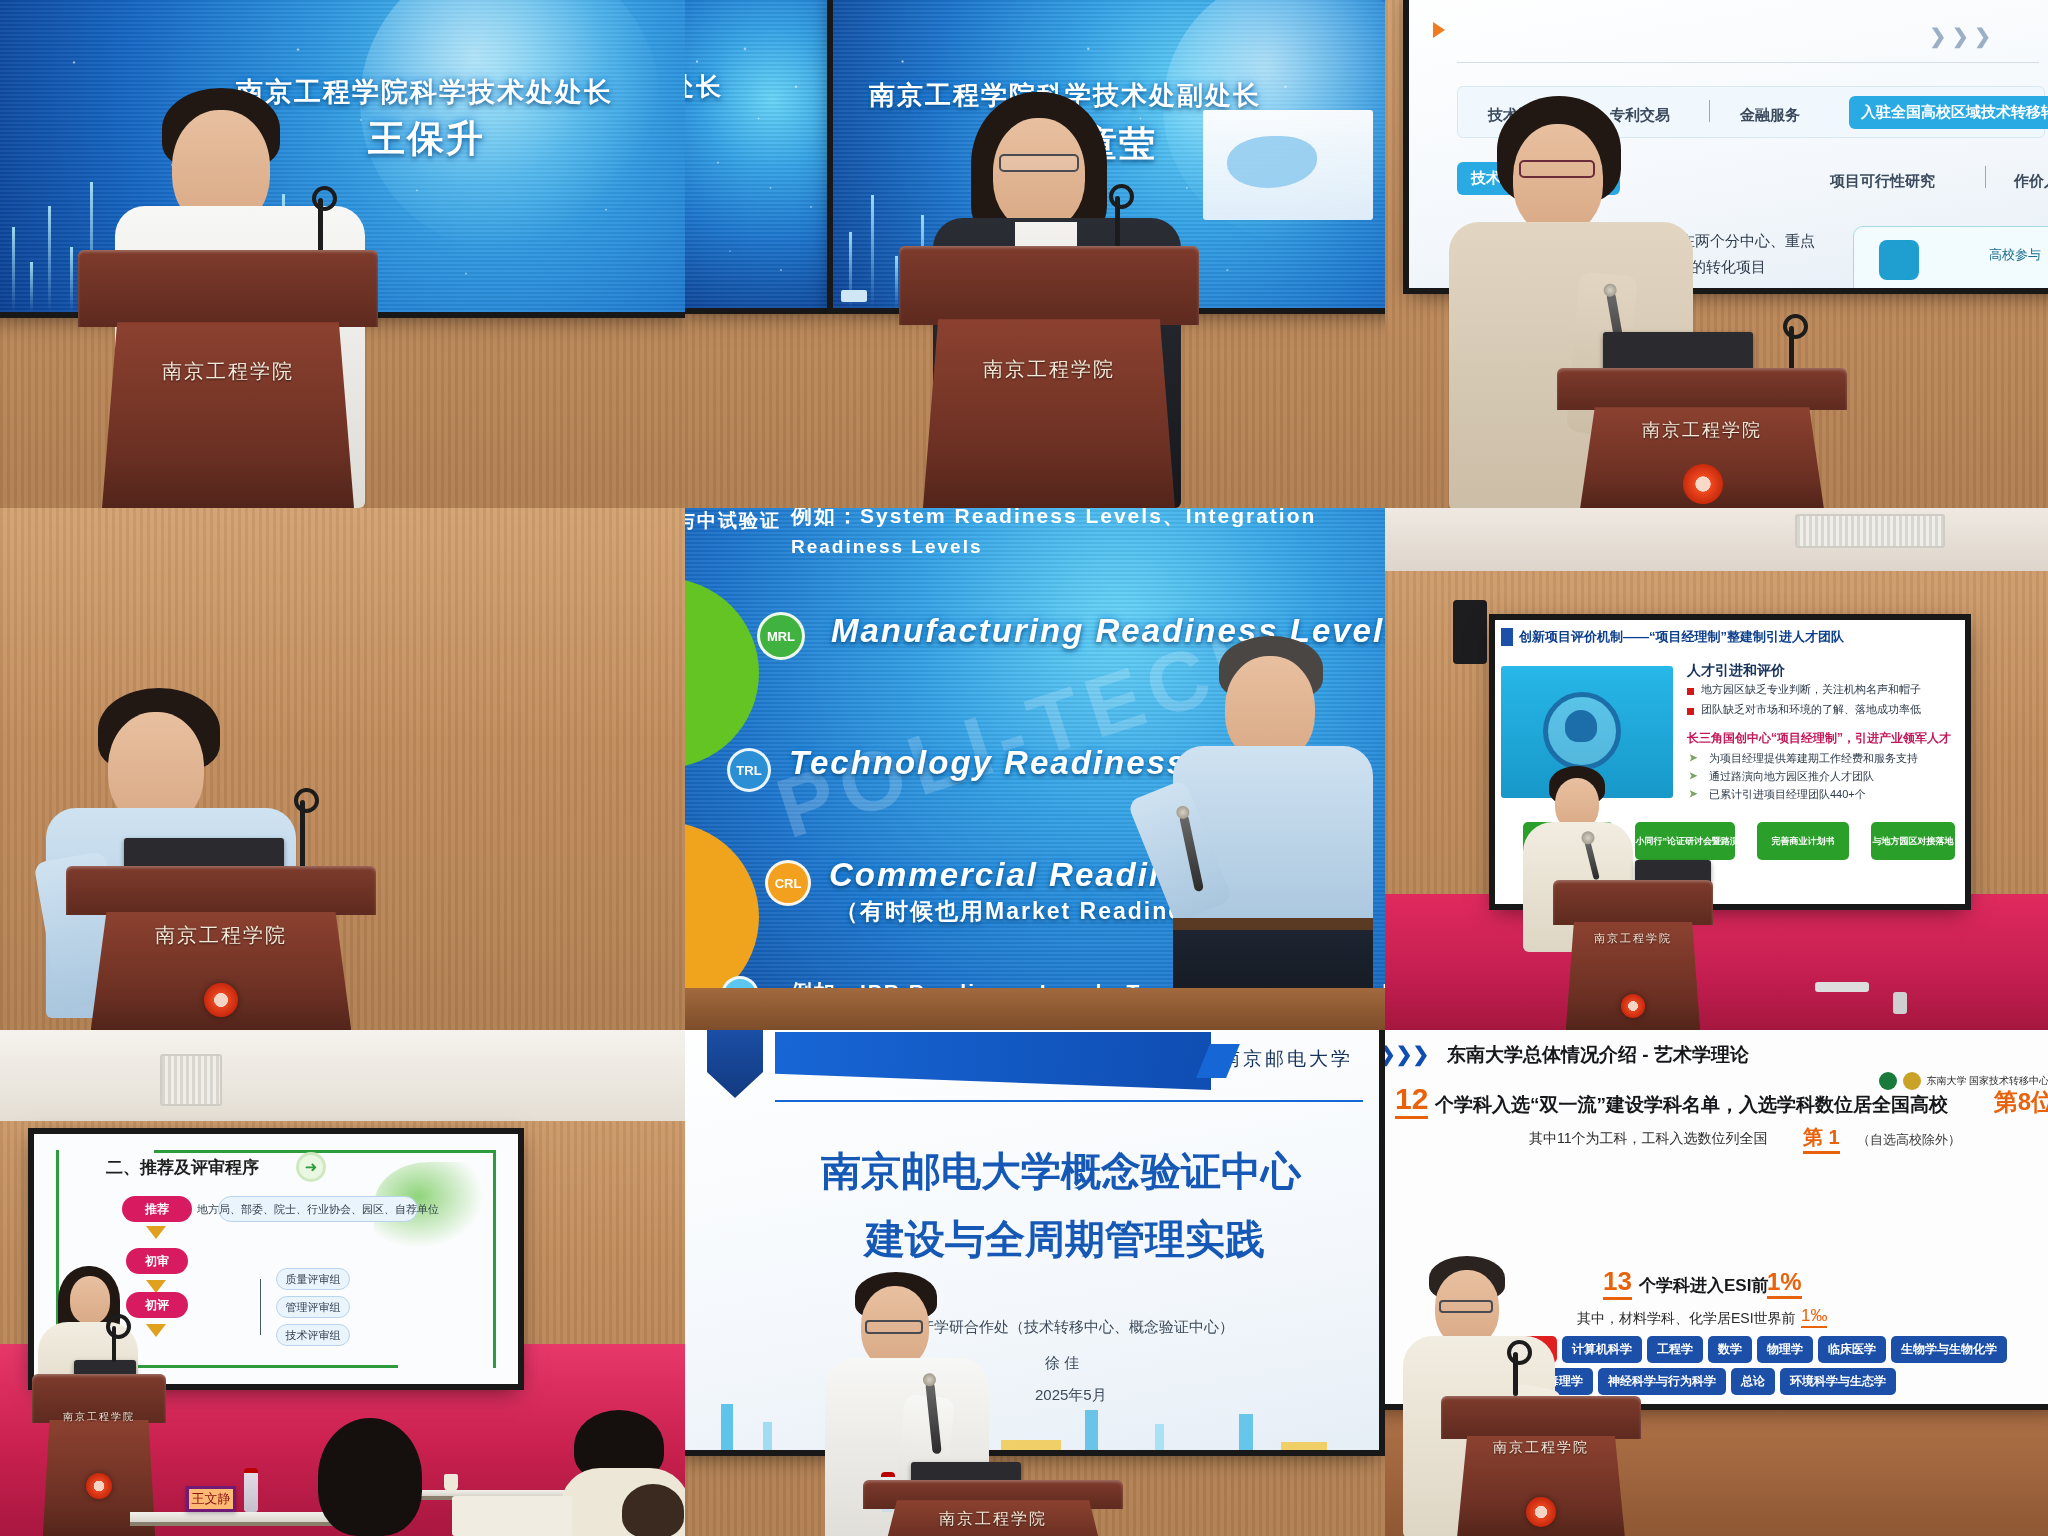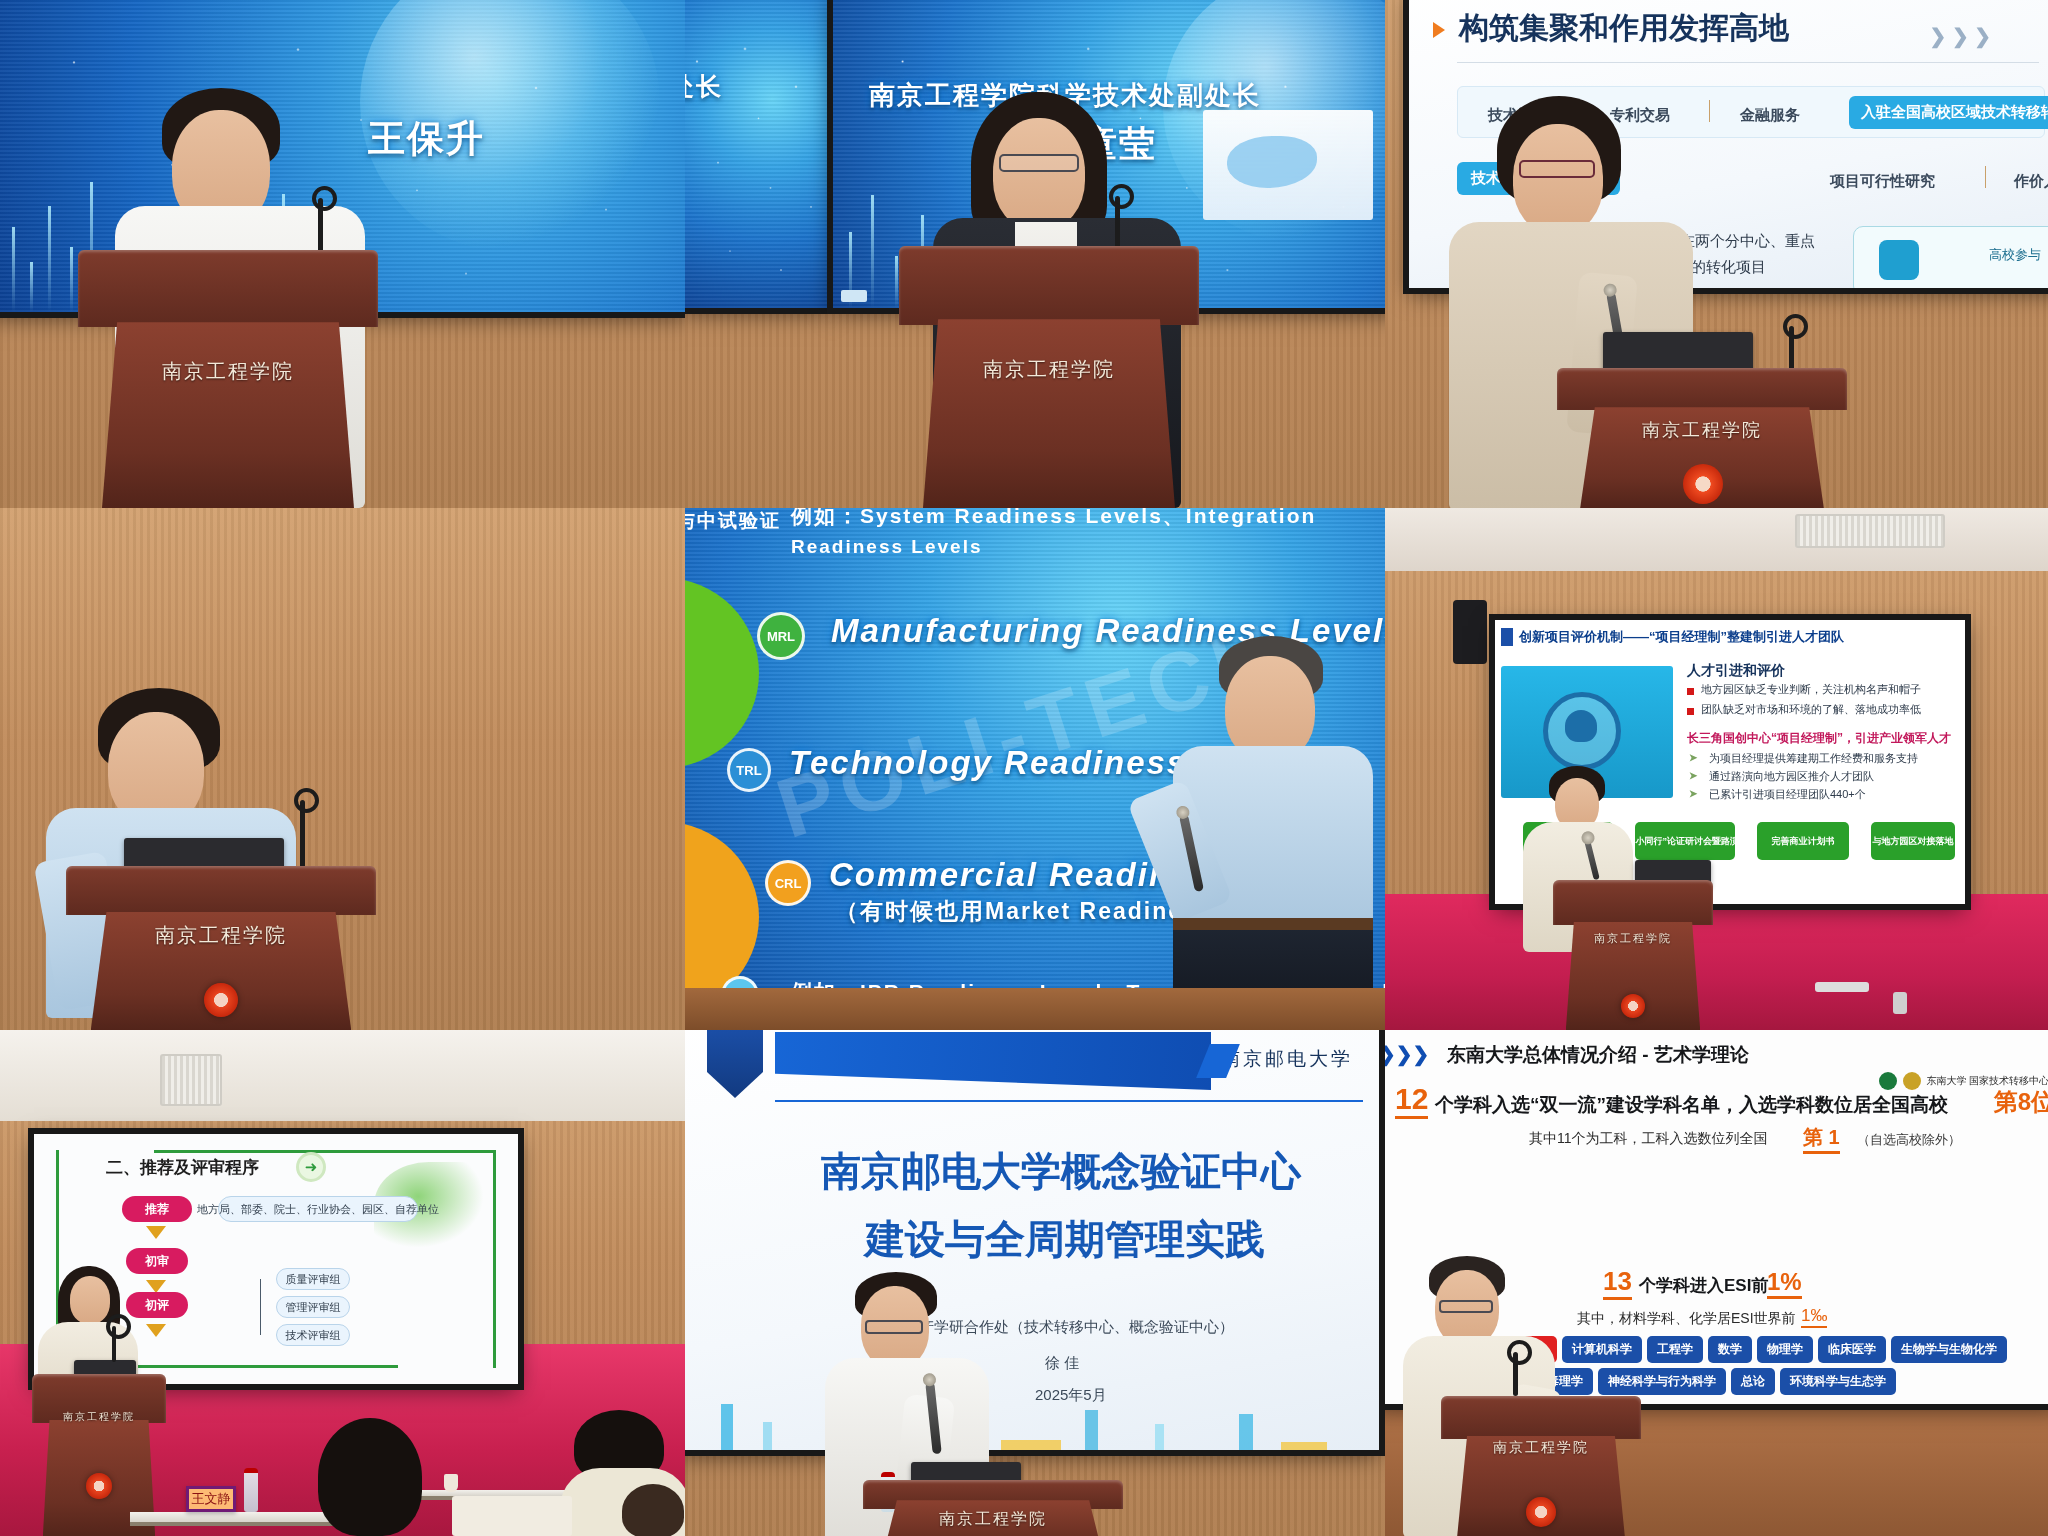--- a/index.html
+++ b/index.html
@@ -232,20 +232,21 @@
         <i style="left:145px;height:62%"></i>
           <i style="left:168px;height:30%"></i>
           <i style="left:192px;height:76%"></i>
         <i style="left:215px;height:48%"></i>
           <i style="left:240px;height:66%"></i>
           <i style="left:266px;height:36%"></i>
         <i style="left:292px;height:80%"></i>
           <i style="left:320px;height:42%"></i>
           <i style="left:350px;height:58%"></i>
       </div>
+      <div class="sl-title-wht" style="left:246px; top:82px; font-size:27px;">南京工程学院科学技术处处长</div>
       <div class="sl-title-wht" style="left:378px; top:122px; font-size:37px;">王保升</div>
     </div>
 
     <div class="person" style="left:110px; top:88px; width:300px; height:420px;">
       <div class="hair" style="left:52px; top:0; width:118px; height:82px;"></div>
       <div class="head" style="left:62px; top:22px; width:98px; height:118px;"></div>
       <div class="torso shirt-white" style="left:5px; top:118px; width:250px; height:302px;"></div>
       <div class="arm shirt-white" style="left:152px; top:168px; width:62px; height:170px; transform:rotate(8deg);"></div>
       <div class="mic" style="left:198px; top:192px; height:78px; transform:rotate(-18deg);"></div>
     </div>
@@ -304,21 +305,20 @@
       <div class="top"></div>
       <div class="body"></div>
       <div class="brand">南京工程学院</div>
     </div>
   </div>
 
   <div class="panel">
     <div class="wood"></div>
     <div class="screen ledwhite" style="left:24px; top:-10px; width:660px; height:298px;">
       <div class="arrowhead" style="left:24px; top:32px;"></div>
-      <div class="sl-dark" style="left:50px; top:18px; font-size:30px;">构筑集聚和作用发挥高地</div>
       <div class="chev" style="right:78px; top:34px; font-size:20px; color:#9bb0c6;">❯ ❯ ❯</div>
       <div class="hr" style="left:48px; right:30px; top:72px;"></div>
 
       <div style="position:absolute; left:48px; top:96px; right:24px; height:52px; background:#f0f8fd; border:1px solid #d7e9f5; border-radius:6px;"></div>
       <div class="chip chip-line" style="left:70px; top:112px; border:none; background:transparent; font-size:15px;">技术评价</div>
       <div style="position:absolute;left:168px;top:110px;width:1px;height:22px;background:#c9a06a;"></div>
       <div class="chip chip-line" style="left:192px; top:112px; border:none; background:transparent; font-size:15px;">专利交易</div>
       <div style="position:absolute;left:300px;top:110px;width:1px;height:22px;background:#c9a06a;"></div>
       <div class="chip chip-line" style="left:322px; top:112px; border:none; background:transparent; font-size:15px;">金融服务</div>
       <div class="chip chip-cyan" style="left:440px; top:106px; font-size:15px; padding:7px 12px; border-radius:6px;">入驻全国高校区域技术转移转化中心</div>

